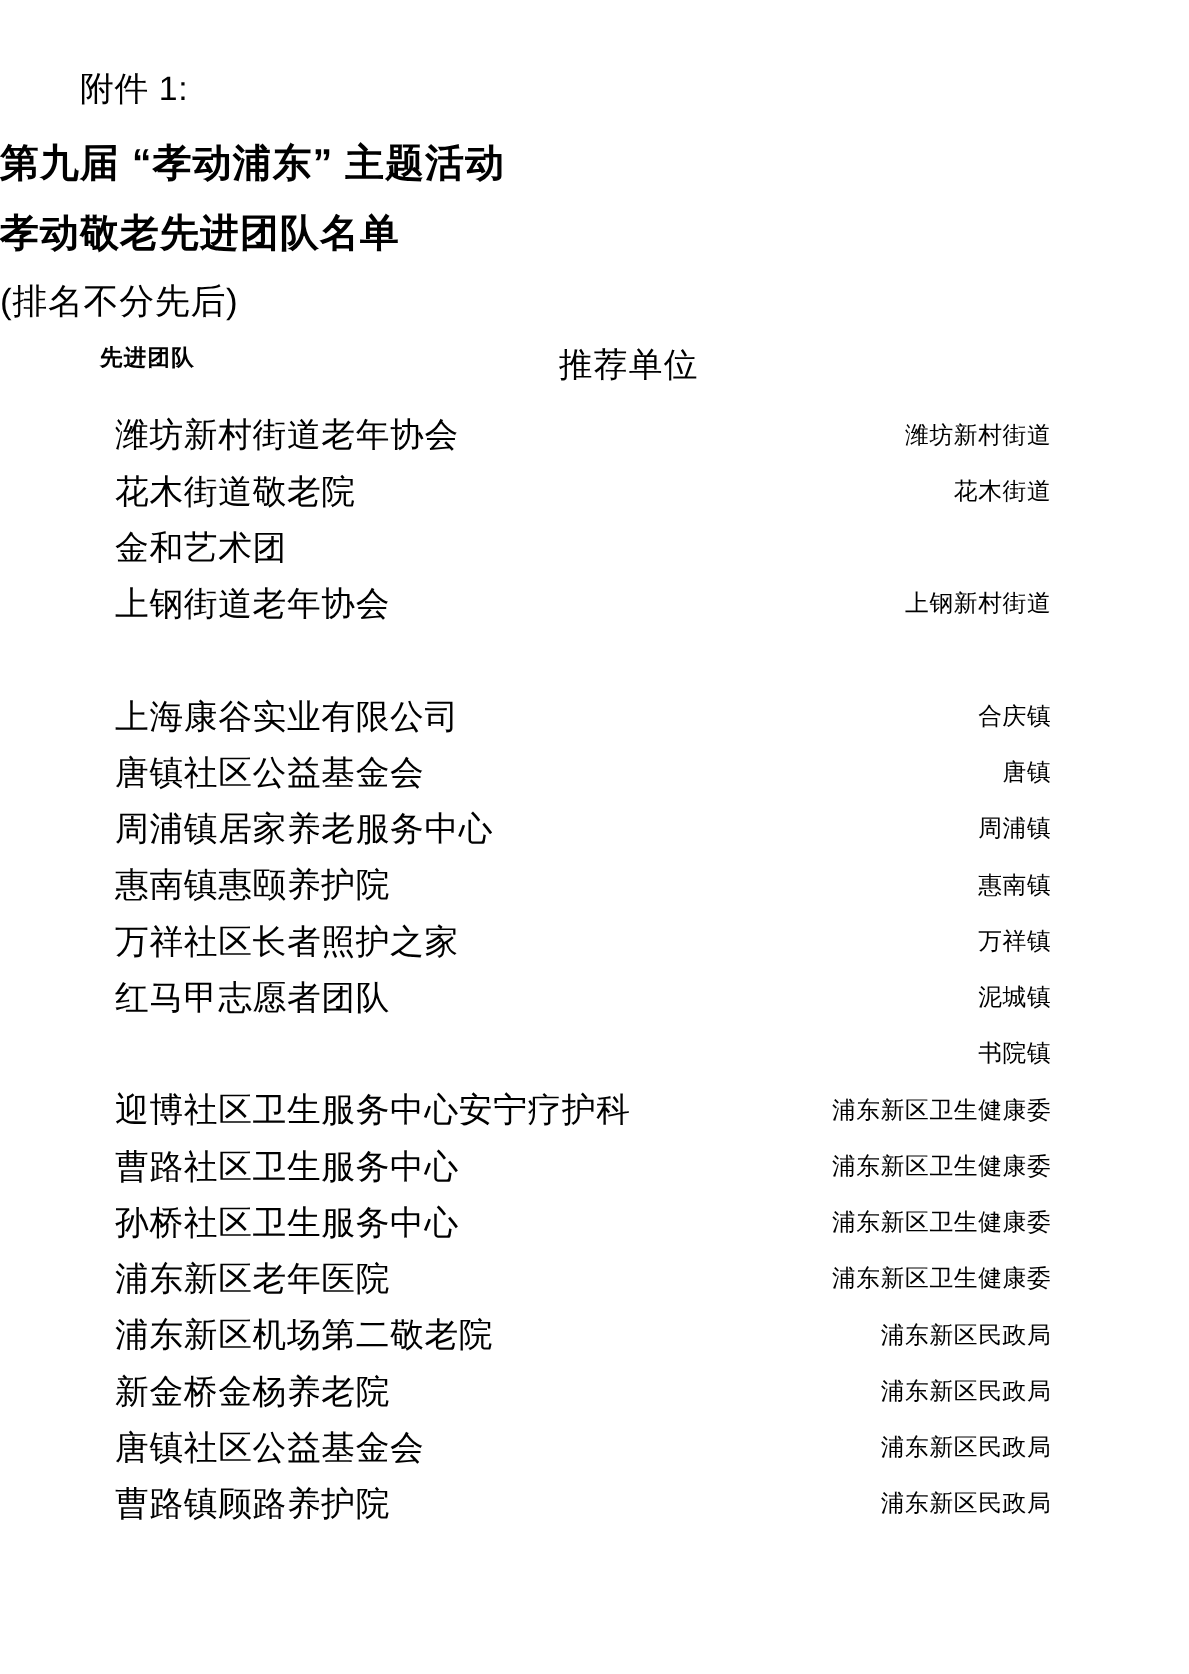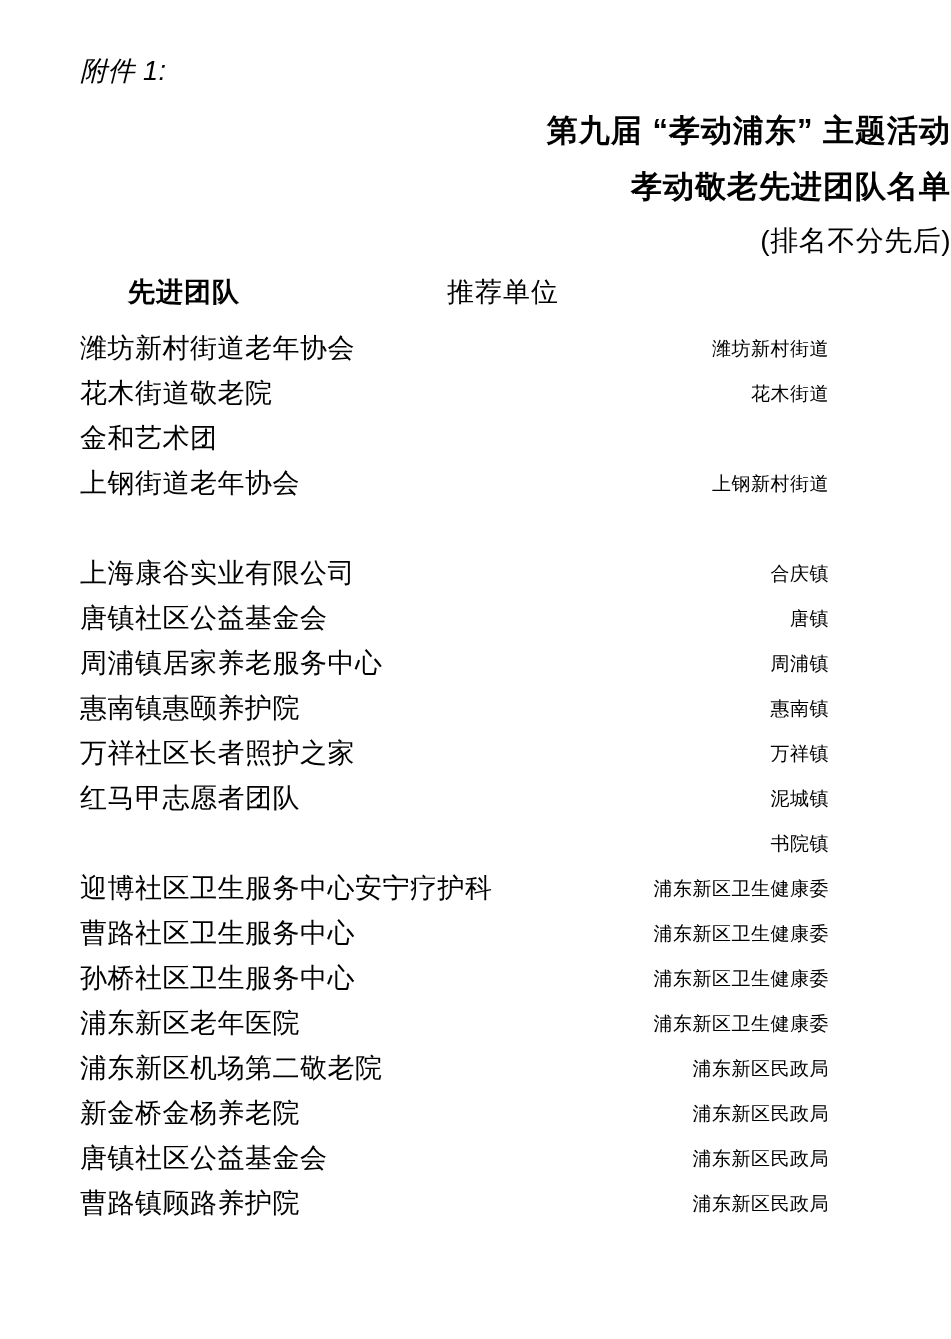--- a/index.html
+++ b/index.html
@@ -17,32 +17,31 @@
   }
   .page {
     position: relative;
     width: 951px;
     height: 1339px;
     box-sizing: border-box;
     padding: 0;
   }
   .attachment-label {
     position: absolute;
-    left: 80px;
+    left: 64px;
     top: 53px;
     font-size: 27px;
     letter-spacing: 0.5px;
-    font-style: italic;
   }
   .title-block {
     position: absolute;
     left: 0;
     top: 103px;
     width: 951px;
-    text-align: right;
+    text-align: left;
   }
   .title-line {
     font-size: 31px;
     font-weight: 700;
     letter-spacing: 1px;
     line-height: 56px;
     color: #000;
   }
   .subtitle-line {
     font-size: 28px;
@@ -53,38 +52,38 @@
     position: absolute;
     left: 0;
     top: 274px;
     width: 951px;
     height: 34px;
   }
   .col-head-1 {
     position: absolute;
     left: 80px;
     top: 0;
-    font-size: 27px;
+    font-size: 18px;
     font-weight: 700;
     letter-spacing: 1px;
-    margin-left: 48px;
   }
   .col-head-2 {
     position: absolute;
     left: 447px;
     top: 0;
     font-size: 27px;
     font-weight: 400;
     letter-spacing: 1px;
   }
   .list {
     position: absolute;
     left: 0;
     top: 326px;
     width: 798px;
+    padding-left: 12px;
   }
   .row {
     position: relative;
     height: 45px;
     width: 951px;
   }
   .cell-team {
     position: absolute;
     left: 80px;
     top: 0;

